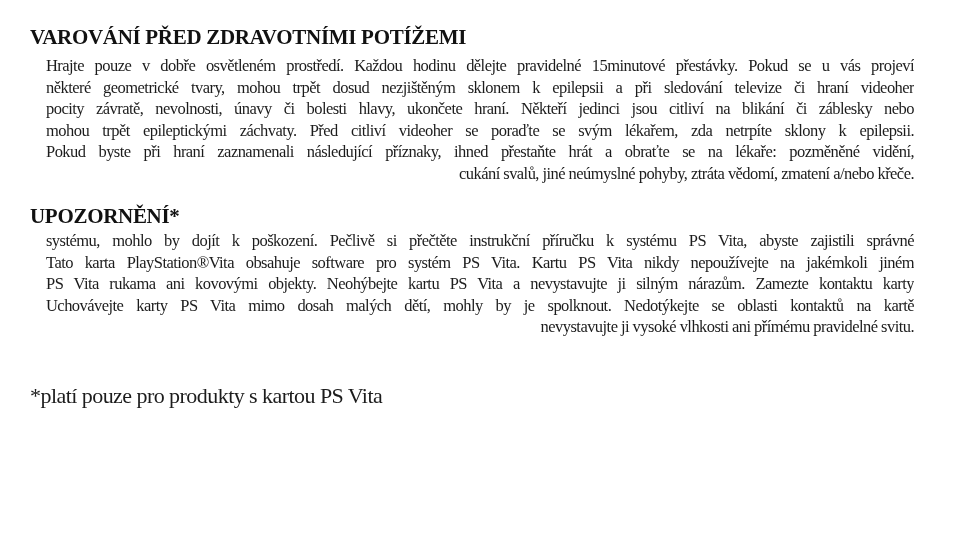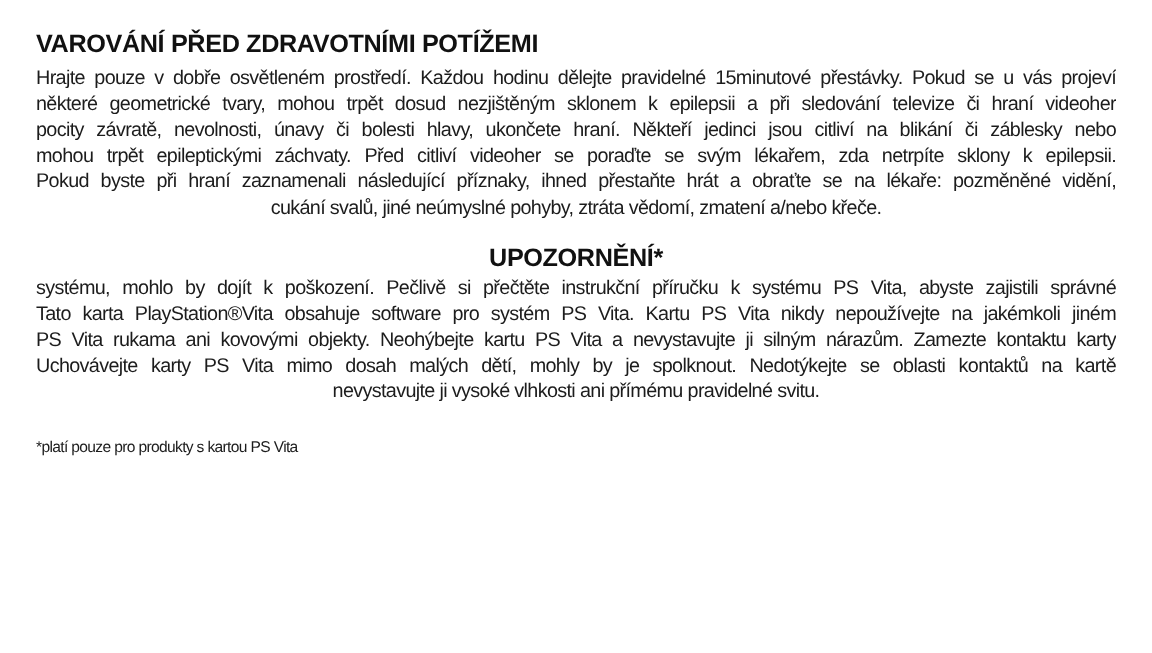--- a/index.html
+++ b/index.html
@@ -13,59 +13,59 @@
     overflow: hidden;
     font-family: "Liberation Sans", "DejaVu Sans", sans-serif;
     color: #1c1c1c;
     -webkit-font-smoothing: antialiased;
   }
   .page {
     position: relative;
     width: 900px;
     padding: 0 30px;
     box-sizing: content-box;
+    font-family: Liberation Serif, serif;
   }
   .heading {
     margin: 0;
     font-size: 21px;
     line-height: 22px;
     font-weight: bold;
     letter-spacing: -0.3px;
     color: #111111;
   }
   .heading.first {
     margin-top: 26px;
   }
   .heading.second {
     margin-top: 21px;
-    text-align: center;
   }
   .para {
-    margin: 0;
+    margin: 16px;
     font-size: 16.5px;
     line-height: 21.5px;
     letter-spacing: -0.55px;
   }
   .para.p1 { margin-top: 7px; }
   .para.p2 { margin-top: 3px; }
   .line {
     height: 21.5px;
     overflow: hidden;
     white-space: normal;
   }
   .line.just {
     text-align: justify;
     text-align-last: justify;
   }
   .line.last {
-    text-align: center;
+    text-align: right;
   }
   .footnote {
-    margin-top: 24px;
-    font-size: 13px;
+    margin-top: 47px;
+    font-size: 22px;
     line-height: 21.5px;
     letter-spacing: -0.55px;
   }
 </style>
 </head>
 <body>
 
 <div class="page">
 
   <h1 class="heading first">VAROVÁNÍ PŘED ZDRAVOTNÍMI POTÍŽEMI</h1>

